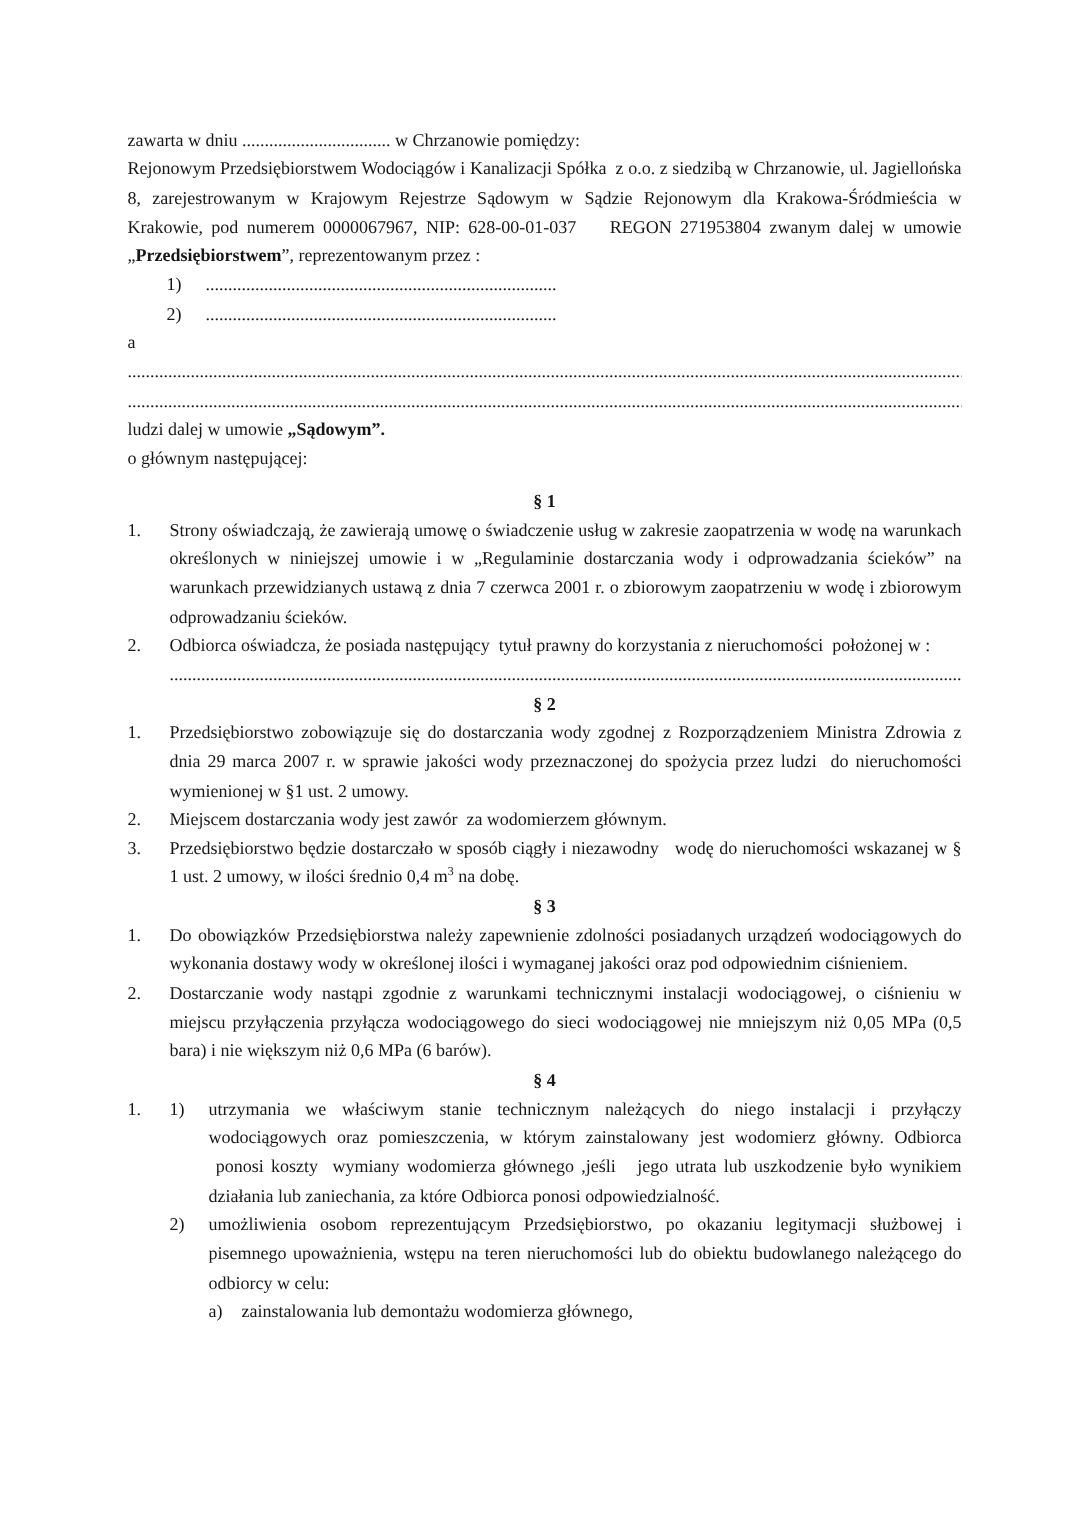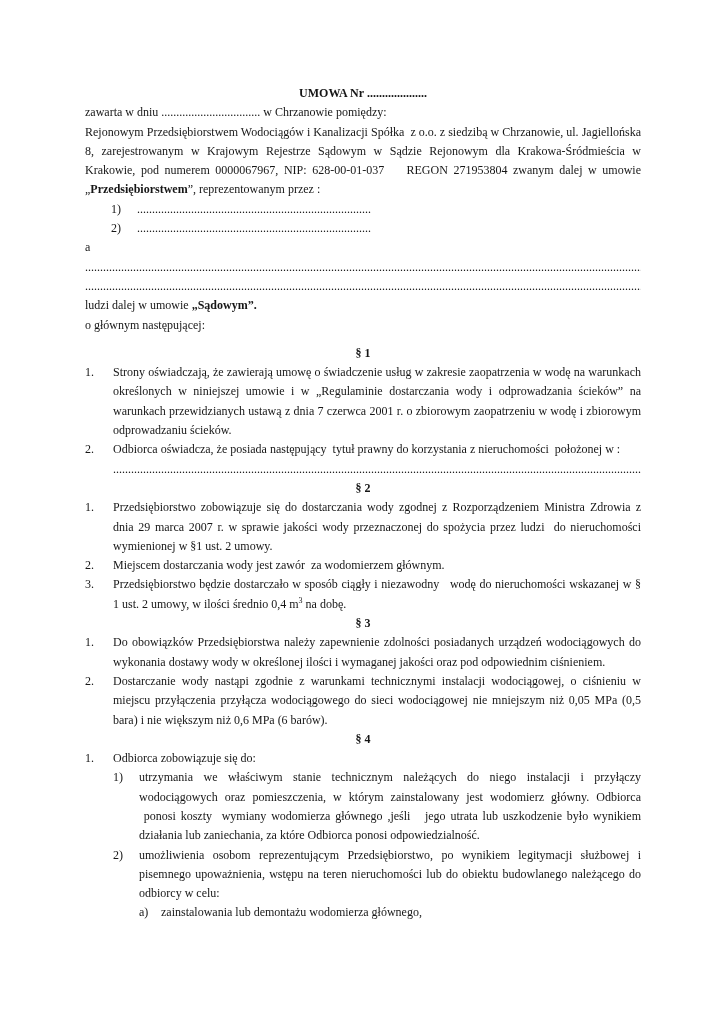--- a/index.html
+++ b/index.html
@@ -32,21 +32,20 @@
     overflow: hidden;
     max-width: 100%;
   }
   sup { font-size: 8px; line-height: 0; vertical-align: super; }
 </style>
 </head>
 <body>
 
 <div class="page">
 
-  <div class="center bold">UMOWA Nr ....................</div>
 
   <p>zawarta w dniu ................................. w Chrzanowie pomiędzy:</p>
 
   <p class="just"><span>Rejonowym Przedsiębiorstwem Wodociągów i Kanalizacji Spółka &nbsp;z o.o. z siedzibą w Chrzanowie, ul. Jagiellońska 8, zarejestrowanym w Krajowym Rejestrze Sądowym w Sądzie Rejonowym dla Krakowa-Śródmieścia w Krakowie, pod numerem 0000067967, NIP: 628-00-01-037 &nbsp;&nbsp;&nbsp;REGON 271953804 zwanym dalej w umowie „</span><span class="bold">Przedsiębiorstwem</span><span>”, reprezentowanym przez :</span></p>
 
   <div class="li rep-row">
     <span class="num">1)</span>
     <div class="txt dotline">..............................................................................</div>
   </div>
   <div class="li rep-row">
@@ -97,29 +96,28 @@
   </div>
   <div class="li">
     <span class="num">2.</span>
     <div class="txt just">Dostarczanie wody nastąpi zgodnie z warunkami technicznymi instalacji wodociągowej, o ciśnieniu w miejscu przyłączenia przyłącza wodociągowego do sieci wodociągowej nie mniejszym niż 0,05 MPa (0,5 bara) i nie większym niż 0,6 MPa (6 barów).</div>
   </div>
 
   <div class="sec-header">§ 4</div>
   <div class="li">
     <span class="num">1.</span>
     <div class="txt">
-      <div>Odbiorca zobowiązuje się do:</div>
       <div class="li">
         <span class="num n1">1)</span>
         <div class="txt just">utrzymania we właściwym stanie technicznym należących do niego instalacji i przyłączy wodociągowych oraz pomieszczenia, w którym zainstalowany jest wodomierz główny. Odbiorca &nbsp;ponosi koszty &nbsp;wymiany wodomierza głównego ,jeśli &nbsp;&nbsp;jego utrata lub uszkodzenie było wynikiem działania lub zaniechania, za które Odbiorca ponosi odpowiedzialność.</div>
       </div>
       <div class="li">
         <span class="num n1">2)</span>
         <div class="txt">
-          <div class="just">umożliwienia osobom reprezentującym Przedsiębiorstwo, po wynikiem legitymacji służbowej i pisemnego upoważnienia, wstępu na teren nieruchomości lub do obiektu budowlanego należącego do odbiorcy w celu:</div>
+          <div class="just">umożliwienia osobom reprezentującym Przedsiębiorstwo, po okazaniu legitymacji służbowej i pisemnego upoważnienia, wstępu na teren nieruchomości lub do obiektu budowlanego należącego do odbiorcy w celu:</div>
           <div class="li">
             <span class="num n2">a)</span>
             <div class="txt">zainstalowania lub demontażu wodomierza głównego,</div>
           </div>
         </div>
       </div>
     </div>
   </div>
 
 </div>

